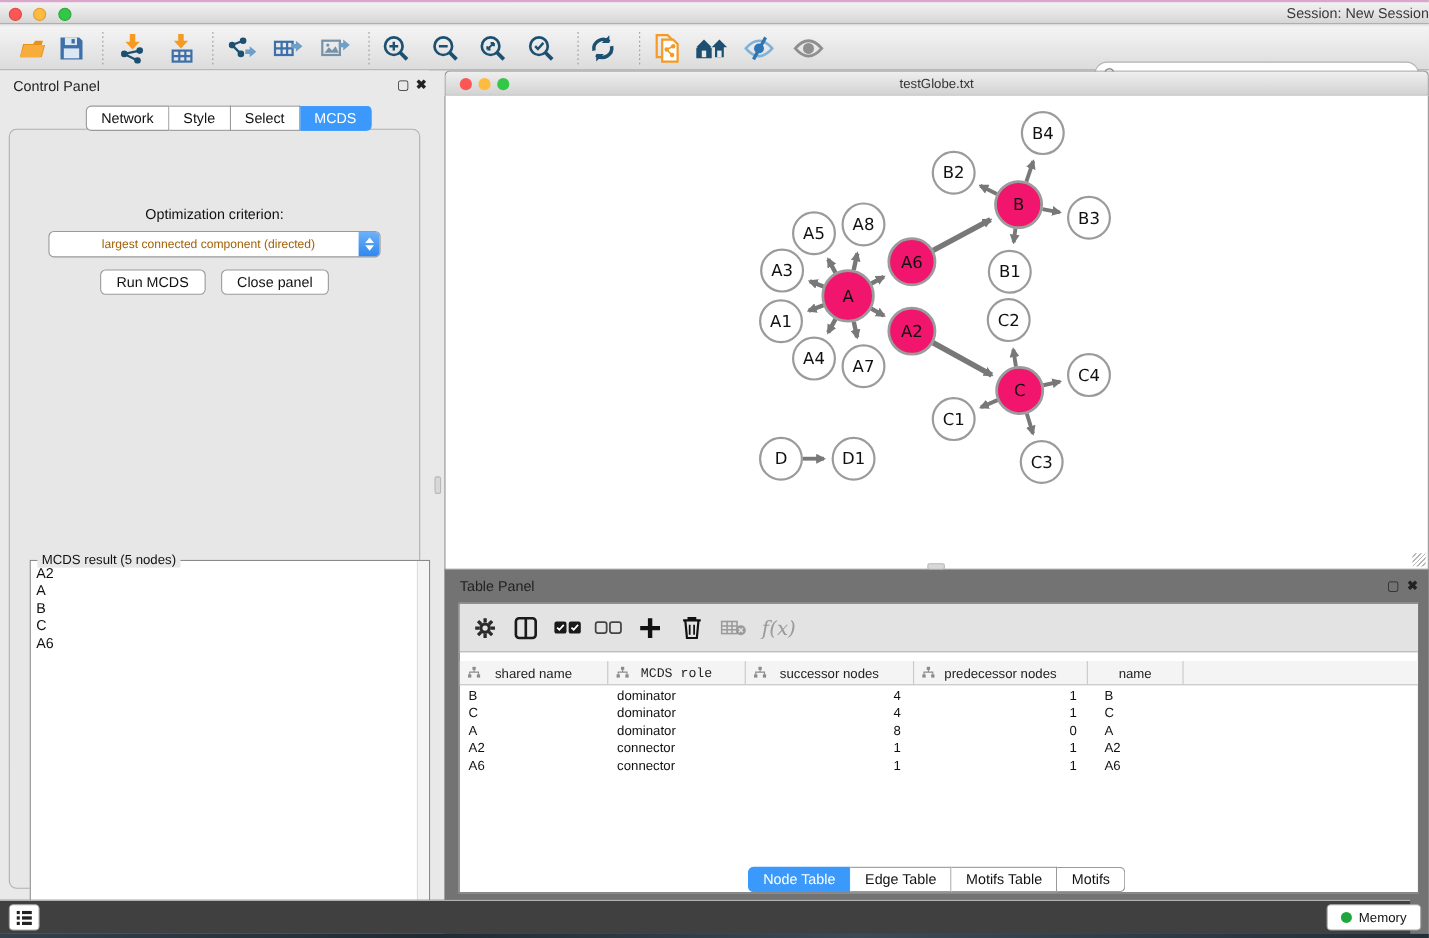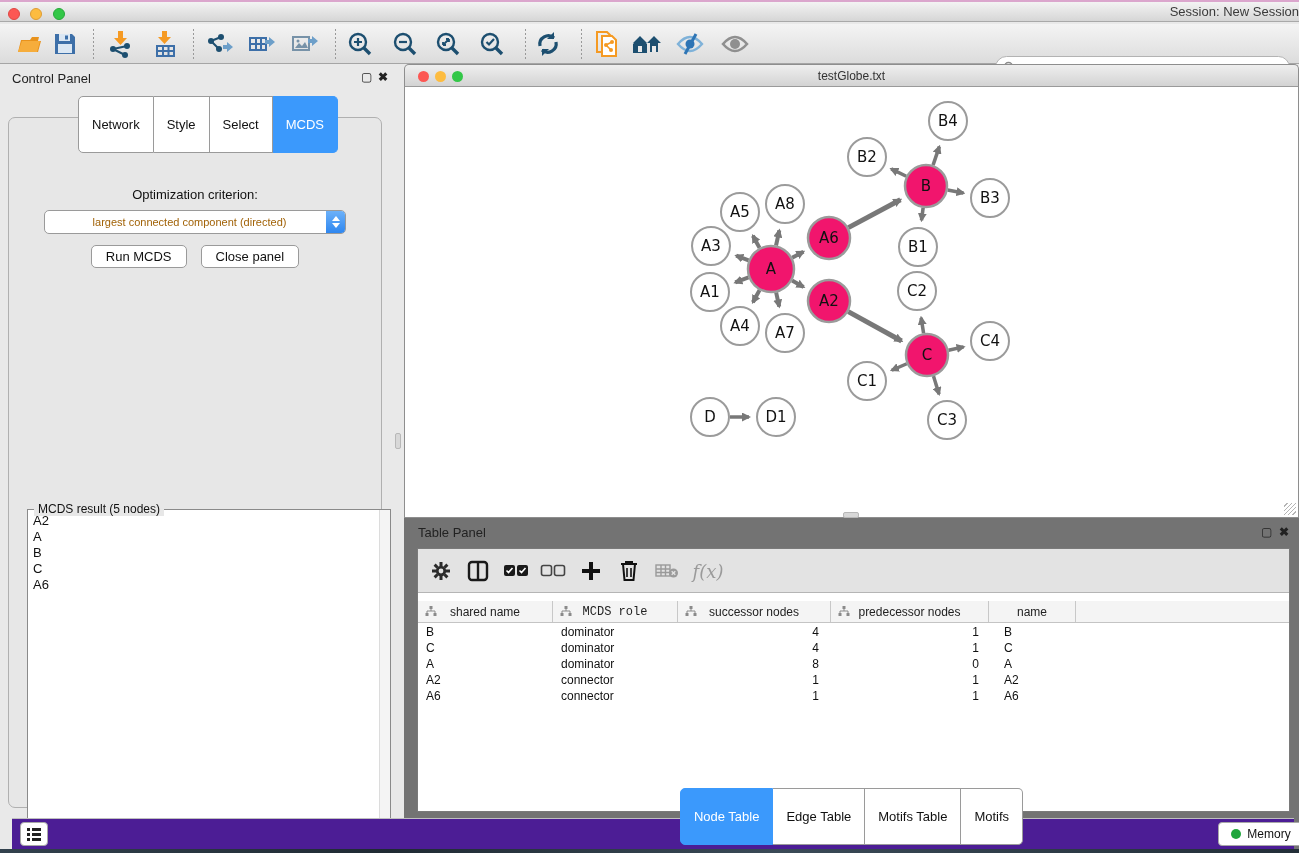--- a/index.html
+++ b/index.html
@@ -27,21 +27,21 @@
   .searchbox { position:absolute; left:995px; top:32px; width:295px; height:23px;
     background:#fff; border:1px solid #b3b3b3; border-radius:12px; display:flex; align-items:center; padding-left:7px; }
   .searchbox input { border:none; outline:none; flex:1; font-size:12px; background:transparent; margin-left:5px; }
 
   
   .cp { left:0; top:64px; width:390px; height:753px; background:#e9e9e9; }
   .cp-head { position:absolute; left:12px; top:7px; font-size:13px; color:#222; }
   .winbtn { position:absolute; top:6px; font-size:12px; color:#222; line-height:14px; }
   .seg-tabs { position:absolute; display:flex; z-index:3; }
   .seg-tab { border:1px solid #9a9a9a; border-left:none; background:#fff; color:#111;
-    font-size:13px; padding:20px 13px; line-height:15px; }
+    font-size:13px; padding:3px 13px; line-height:15px; }
   .seg-tab:first-child { border-left:1px solid #9a9a9a; border-radius:5px 0 0 5px; }
   .seg-tab:last-child { border-radius:0 5px 5px 0; }
   .seg-tab.active { background:#3b99fc; border-color:#3b99fc; color:#fff; }
   .cp-body { position:absolute; left:8px; top:53px; width:374px; height:691px;
     border:1px solid #b0b0b0; border-radius:7px; background:#e7e7e7; }
   .opt-label { position:absolute; left:0; width:100%; top:69px; text-align:center;
     font-size:13px; color:#111; font-weight:500; }
   .dropdown { position:absolute; left:35px; top:92px; width:302px; height:24px; background:#fff;
     border:1px solid #9a9a9a; border-radius:5px; display:flex; align-items:center; }
   .dropdown .dd-text { flex:1; font-size:11px; color:#a16207; padding-left:8px;text-align:center; }
@@ -91,21 +91,21 @@
   .th { position:relative; height:100%; border-right:1px solid #c8c8c8; display:flex;
     align-items:center; justify-content:center; font-size:12px; color:#222; }
   .th .sitemap { position:absolute; left:7px; top:5px; }
   .tbl-body { position:absolute; left:0; top:75px; width:871px; }
   .tr { display:flex; height:16px; }
   .td { font-size:12px; color:#111; line-height:16px; white-space:nowrap; }
 
   .bottom-tabs { position:absolute; left:0; width:100%; top:270px; display:flex; justify-content:center; }
 
   
-  .statusbar { left:12px; top:818px; width:1282px; height:31px; background:#4c1d95; border-top:1px solid #bfbfbf; }
+  .statusbar { left:0; top:818px; width:1282px; height:31px; background:#404040; border-top:1px solid #bfbfbf; }
   .sb-btn { position:absolute; background:#fff; border:1px solid #a8a8a8; border-radius:4px;
     display:flex; align-items:center; justify-content:center; }
   .mem-dot { width:10px; height:10px; border-radius:50%; background:#1fa63c; margin-right:6px; }
   .mem-label { font-size:12px; color:#111; }
   .wallpaper { left:0; top:849px; width:1299px; height:4px;
     background:linear-gradient(90deg,#32414d,#1f2a33 30%,#3a4a57 60%,#222e38); }
 </style>
 </head>
 <body>
 

